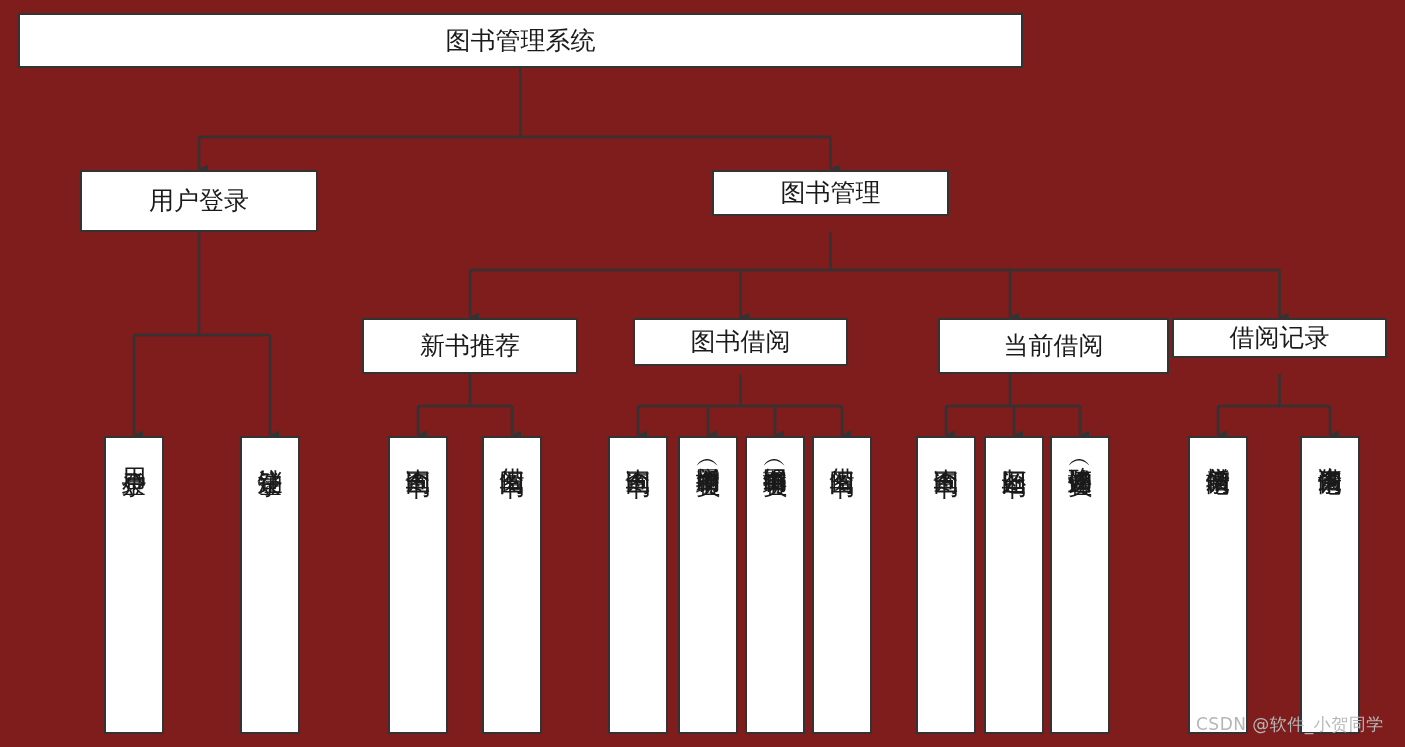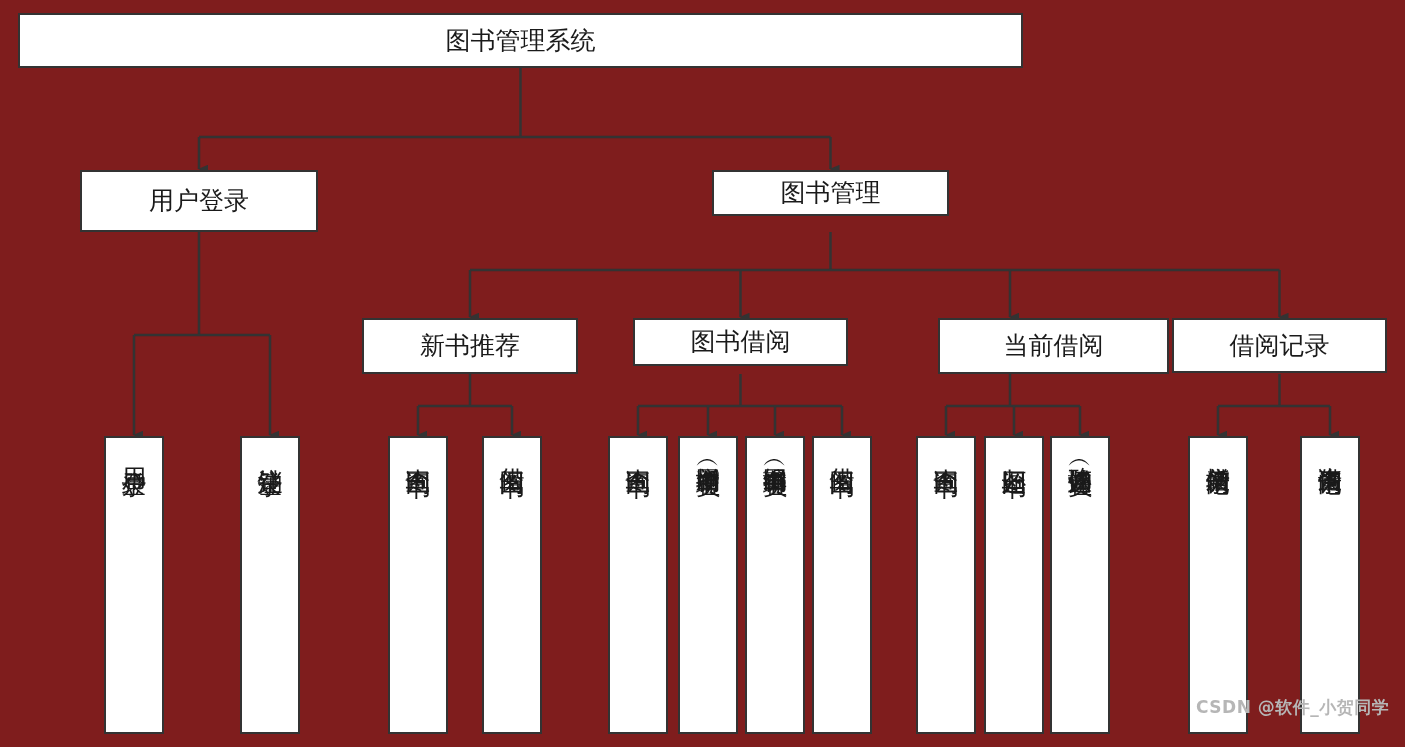--- a/index.html
+++ b/index.html
@@ -132,21 +132,21 @@
       </div>
       <div class="node horizontal" style="left: 362px; top: 318px; width: 216px; height: 56px;">
         <span class="label">新书推荐</span>
       </div>
       <div class="node horizontal" style="left: 633px; top: 318px; width: 215px; height: 48px;">
         <span class="label">图书借阅</span>
       </div>
       <div class="node horizontal" style="left: 902px; top: 318px; width: 231px; height: 56px; margin-left: 36px;">
         <span class="label">当前借阅</span>
       </div>
-      <div class="node horizontal" style="left: 1172px; top: 318px; width: 215px; height: 55px;">
+      <div class="node horizontal" style="left: 1172px; top: 318px; width: 215px; height: 40px;">
         <span class="label">借阅记录</span>
       </div>
       <div class="node vertical" style="left: 104px; top: 436px; width: 60px; height: 298px;">
         <span class="label">用户登录</span>
       </div>
       <div class="node vertical" style="left: 240px; top: 436px; width: 60px; height: 298px;">
         <span class="label">注销登录</span>
       </div>
       <div class="node vertical" style="left: 388px; top: 436px; width: 60px; height: 298px;">
         <span class="label">查询图书</span>
@@ -176,15 +176,15 @@
         <span class="label">确认归还（管理员）</span>
       </div>
       <div class="node vertical long" style="left: 1188px; top: 436px; width: 60px; height: 298px;">
         <span class="label">新增借阅记录</span>
       </div>
       <div class="node vertical long" style="left: 1300px; top: 436px; width: 60px; height: 298px;">
         <span class="label">查询借阅记录</span>
       </div>
     </div>
 
-  <div class="watermark" style="left: 1196px; top: 696px; font-weight: bold;">CSDN @软件_小贺同学</div>
+  <div class="watermark" style="left: 1196px; top: 713px;">CSDN @软件_小贺同学</div>
 
 </div>
 
 </body></html>

